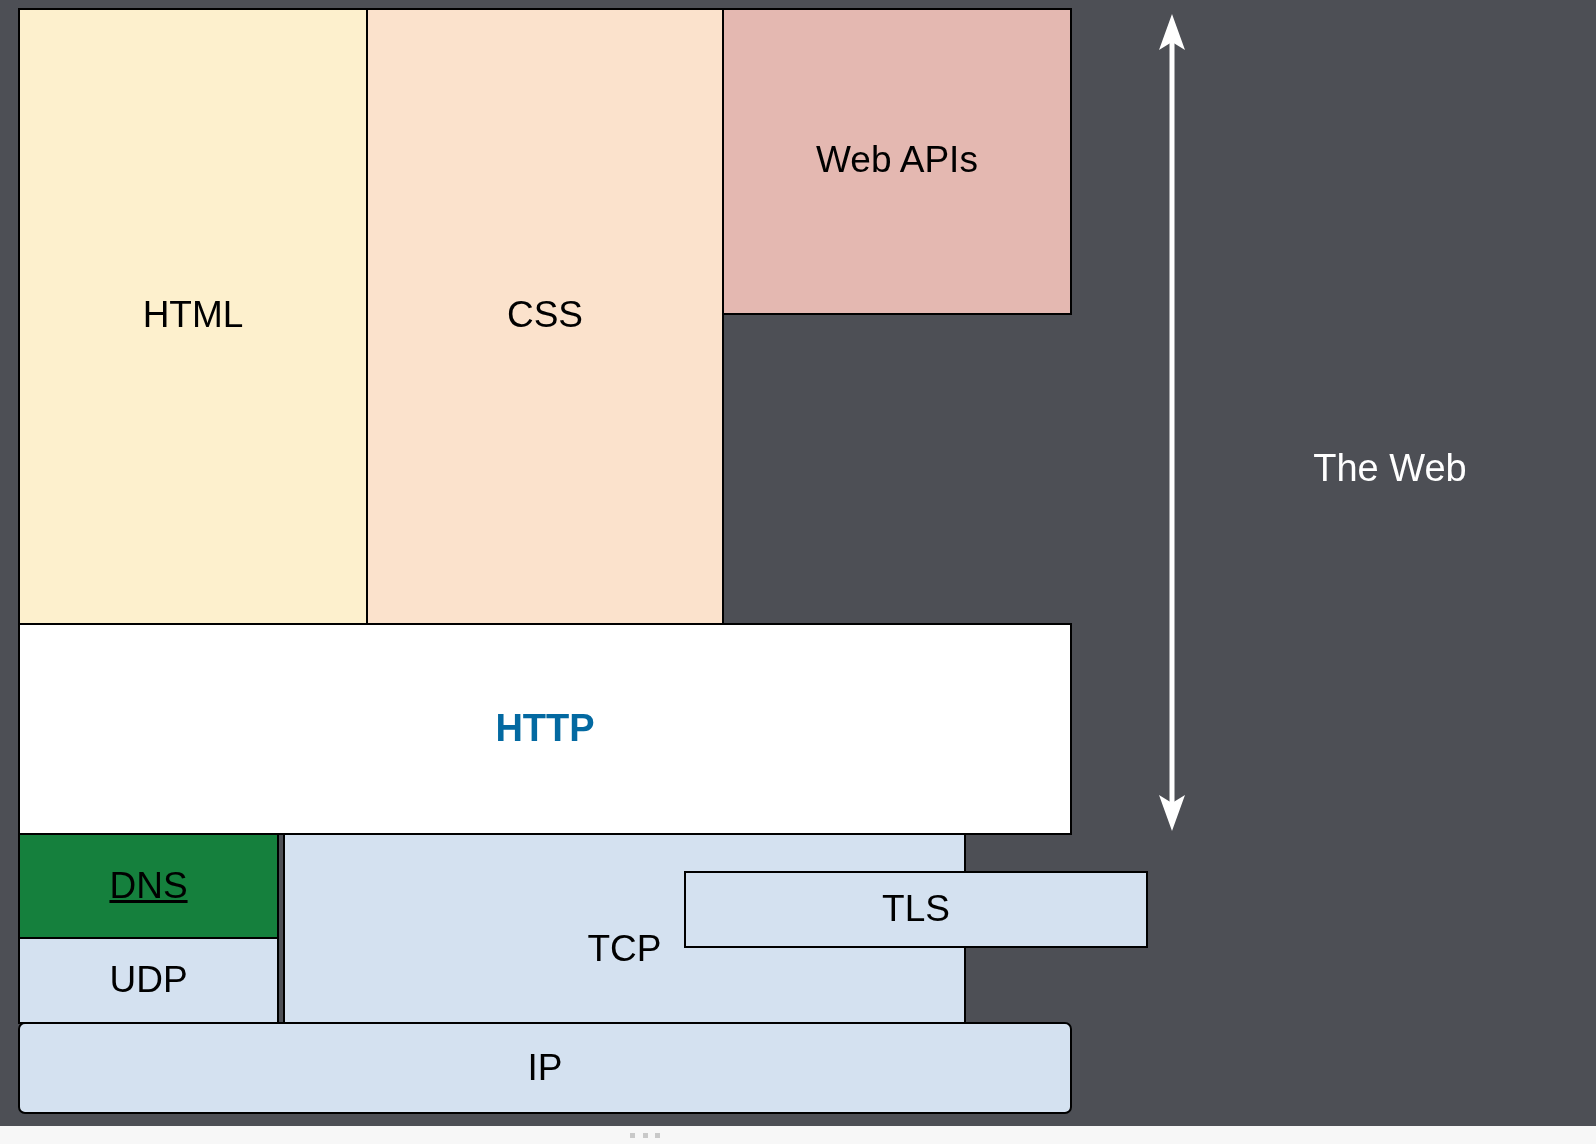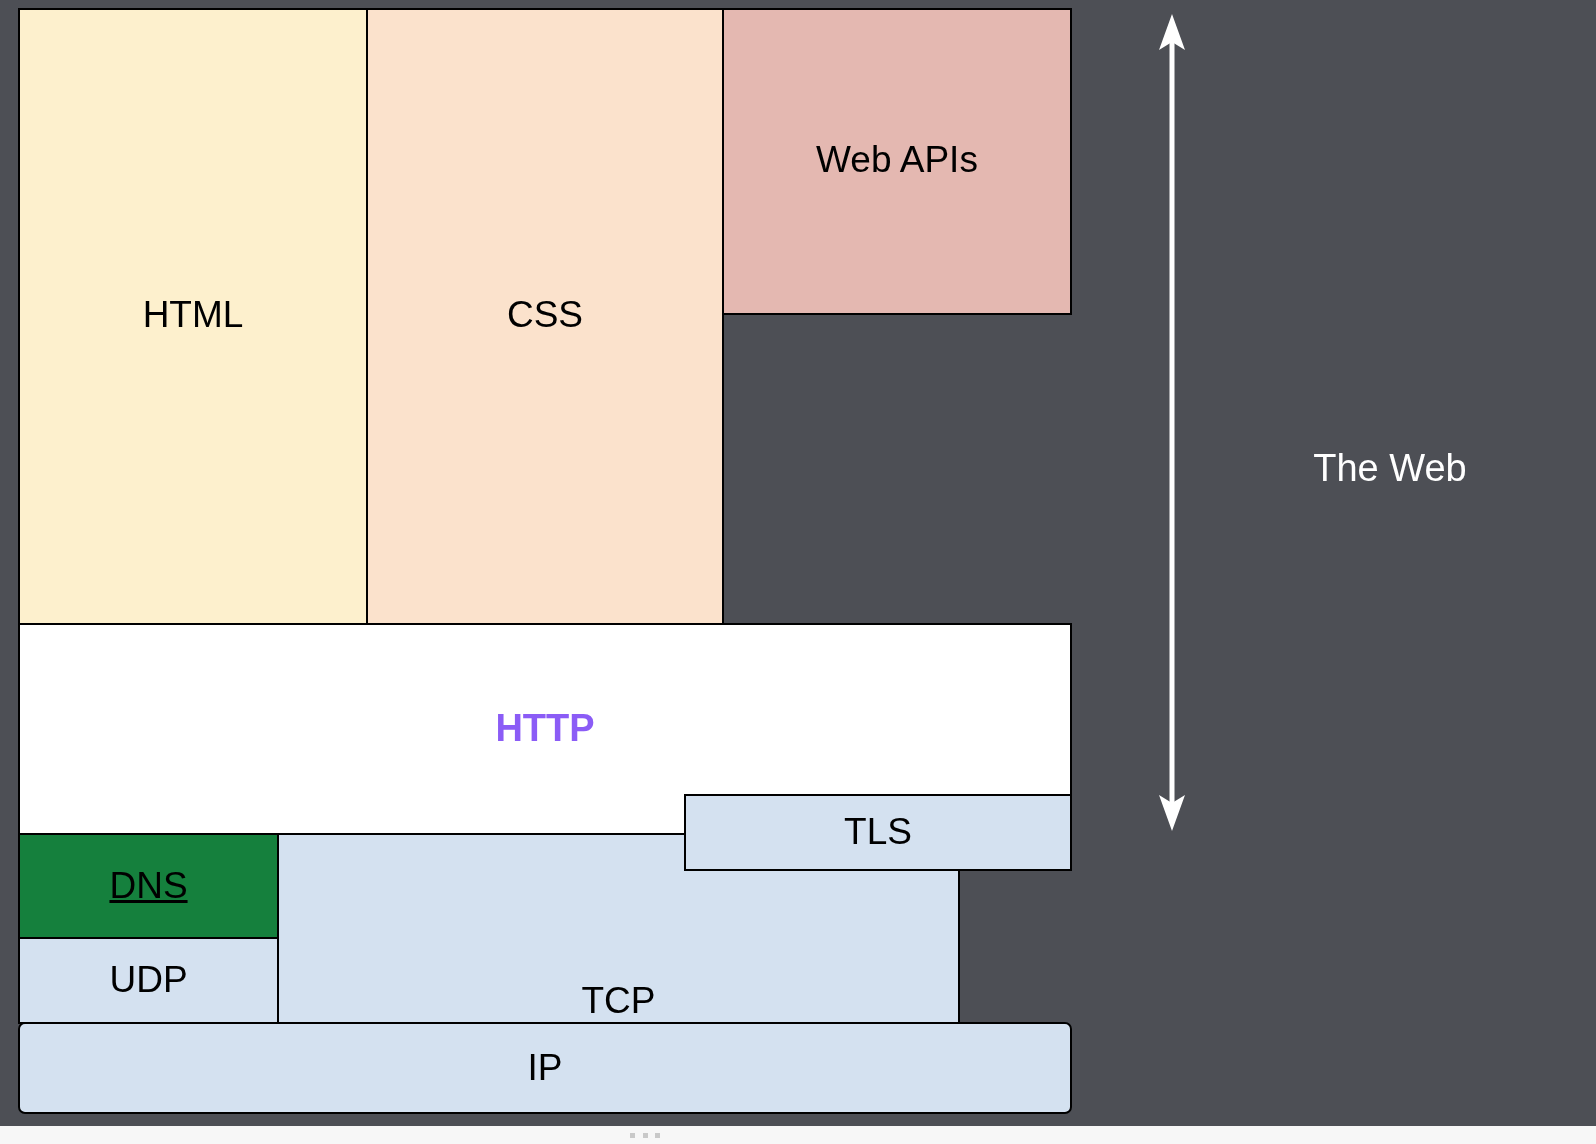--- a/index.html
+++ b/index.html
@@ -57,31 +57,31 @@
   
   #box-html      { left: 18px;  top: 8px;   width: 350px; height: 617px; background: #fdf0cd; }
   #box-css       { left: 366px; top: 8px;   width: 358px; height: 617px; background: #fbe2cc; }
   #box-webapis   { left: 722px; top: 8px;   width: 350px; height: 307px; background: #e4b8b1; }
   #box-javascript{ left: 722px; top: 313px; width: 350px; height: 312px; background: #f4cdcd; }
 
   
   #box-http {
     left: 18px; top: 623px; width: 1054px; height: 212px;
     background: #ffffff;
-    color: #8b5cf6;
+    color: #0369a1;
     font-weight: bold;
     font-size: 38px;
   }
 
   
   #box-dns { left: 18px;  top: 833px;  width: 261px; height: 106px; background: #15803d; text-decoration: underline; }
   #box-udp { left: 18px;  top: 937px;  width: 261px; height: 87px;  background: #d4e1f0; }
-  #box-tcp { left: 277px; top: 833px;  width: 683px; height: 191px; background: #d4e1f0;
-             align-items: flex-end; }
-  #box-tls { left: 684px; top: 794px;  width: 388px; height: 77px;  background: #d4e1f0; }
+  #box-tcp { left: 283px; top: 833px;  width: 683px; height: 191px; background: #d4e1f0;
+             align-items: flex-end; padding-bottom: 52px; }
+  #box-tls { left: 684px; top: 871px;  width: 464px; height: 77px;  background: #d4e1f0; }
   #box-ip  { left: 18px;  top: 1022px; width: 1054px; height: 92px; background: #d4e1f0; border-radius: 7px; }
 
   
   #box-html .label, #box-css .label { position: relative; top: -1px; }
   #box-webapis .label { position: relative; top: -1px; }
   #box-javascript .label { position: relative; top: 22px; }
 
   
   #web-arrow {
     position: absolute;

